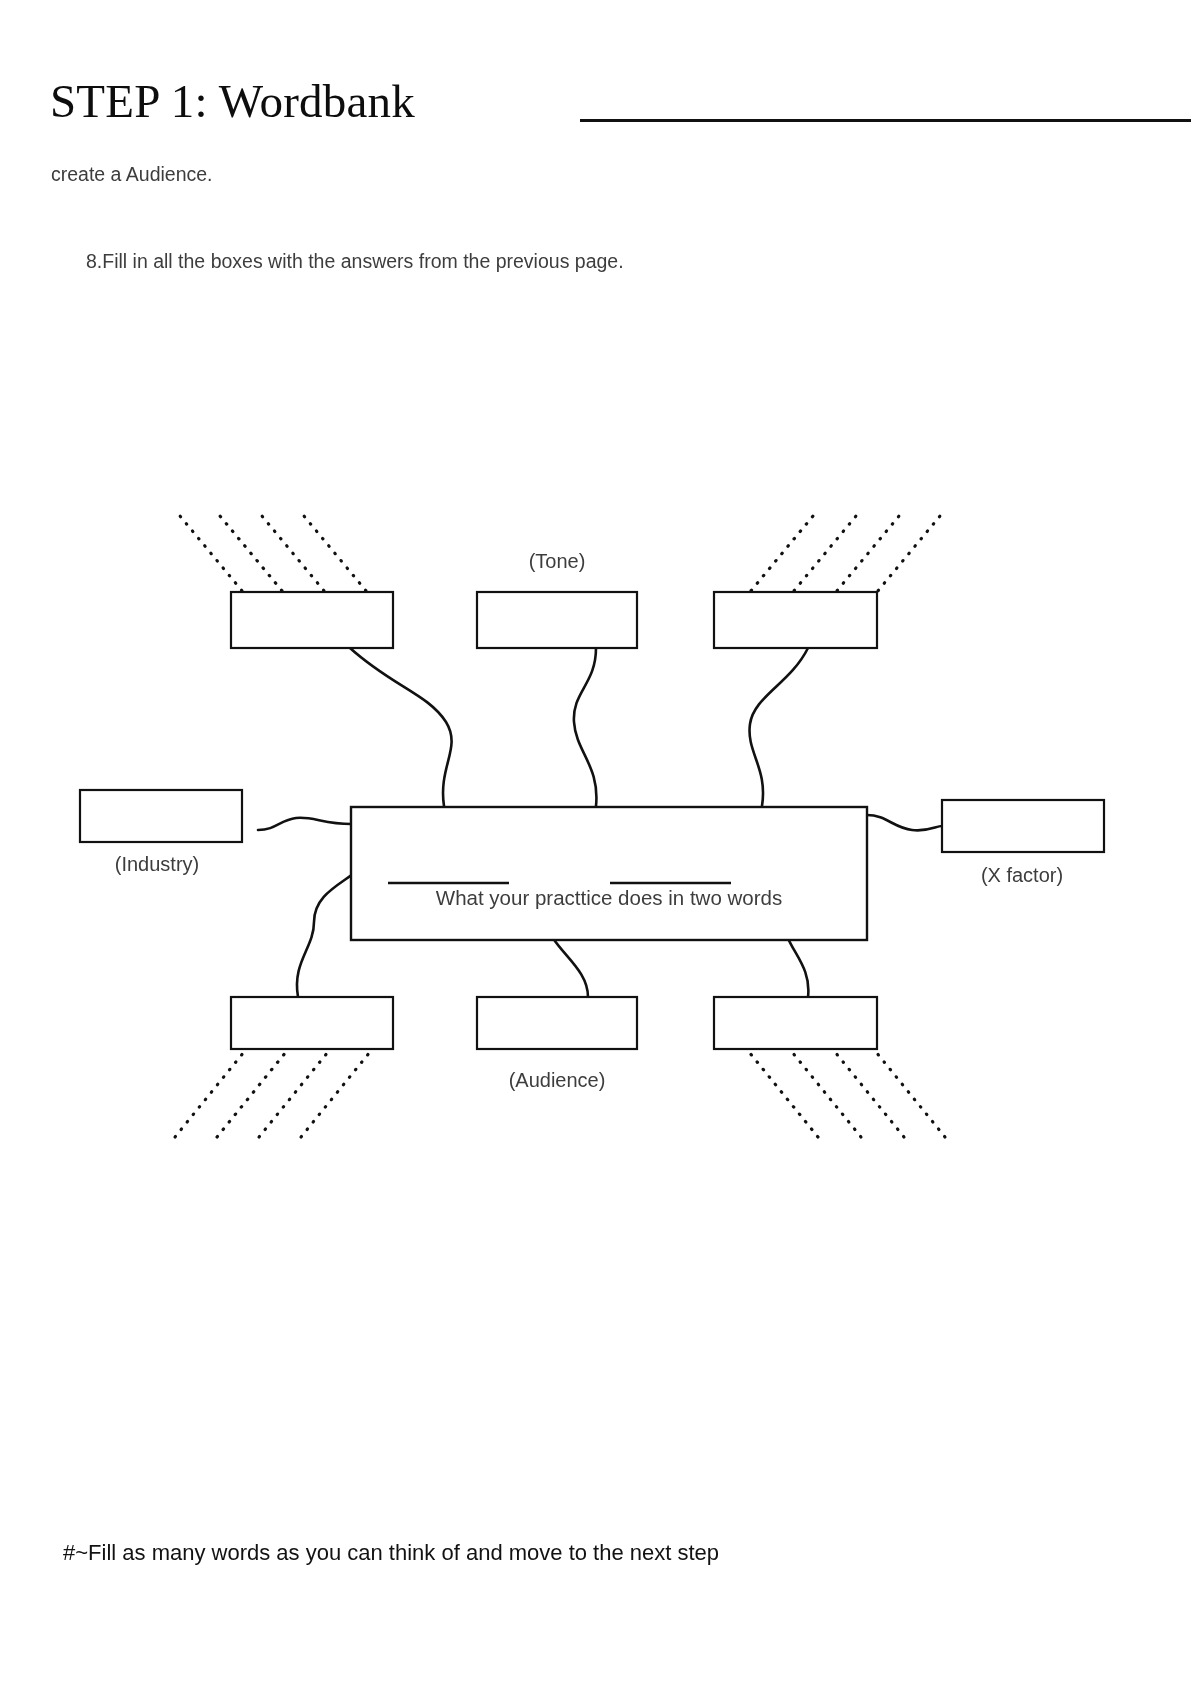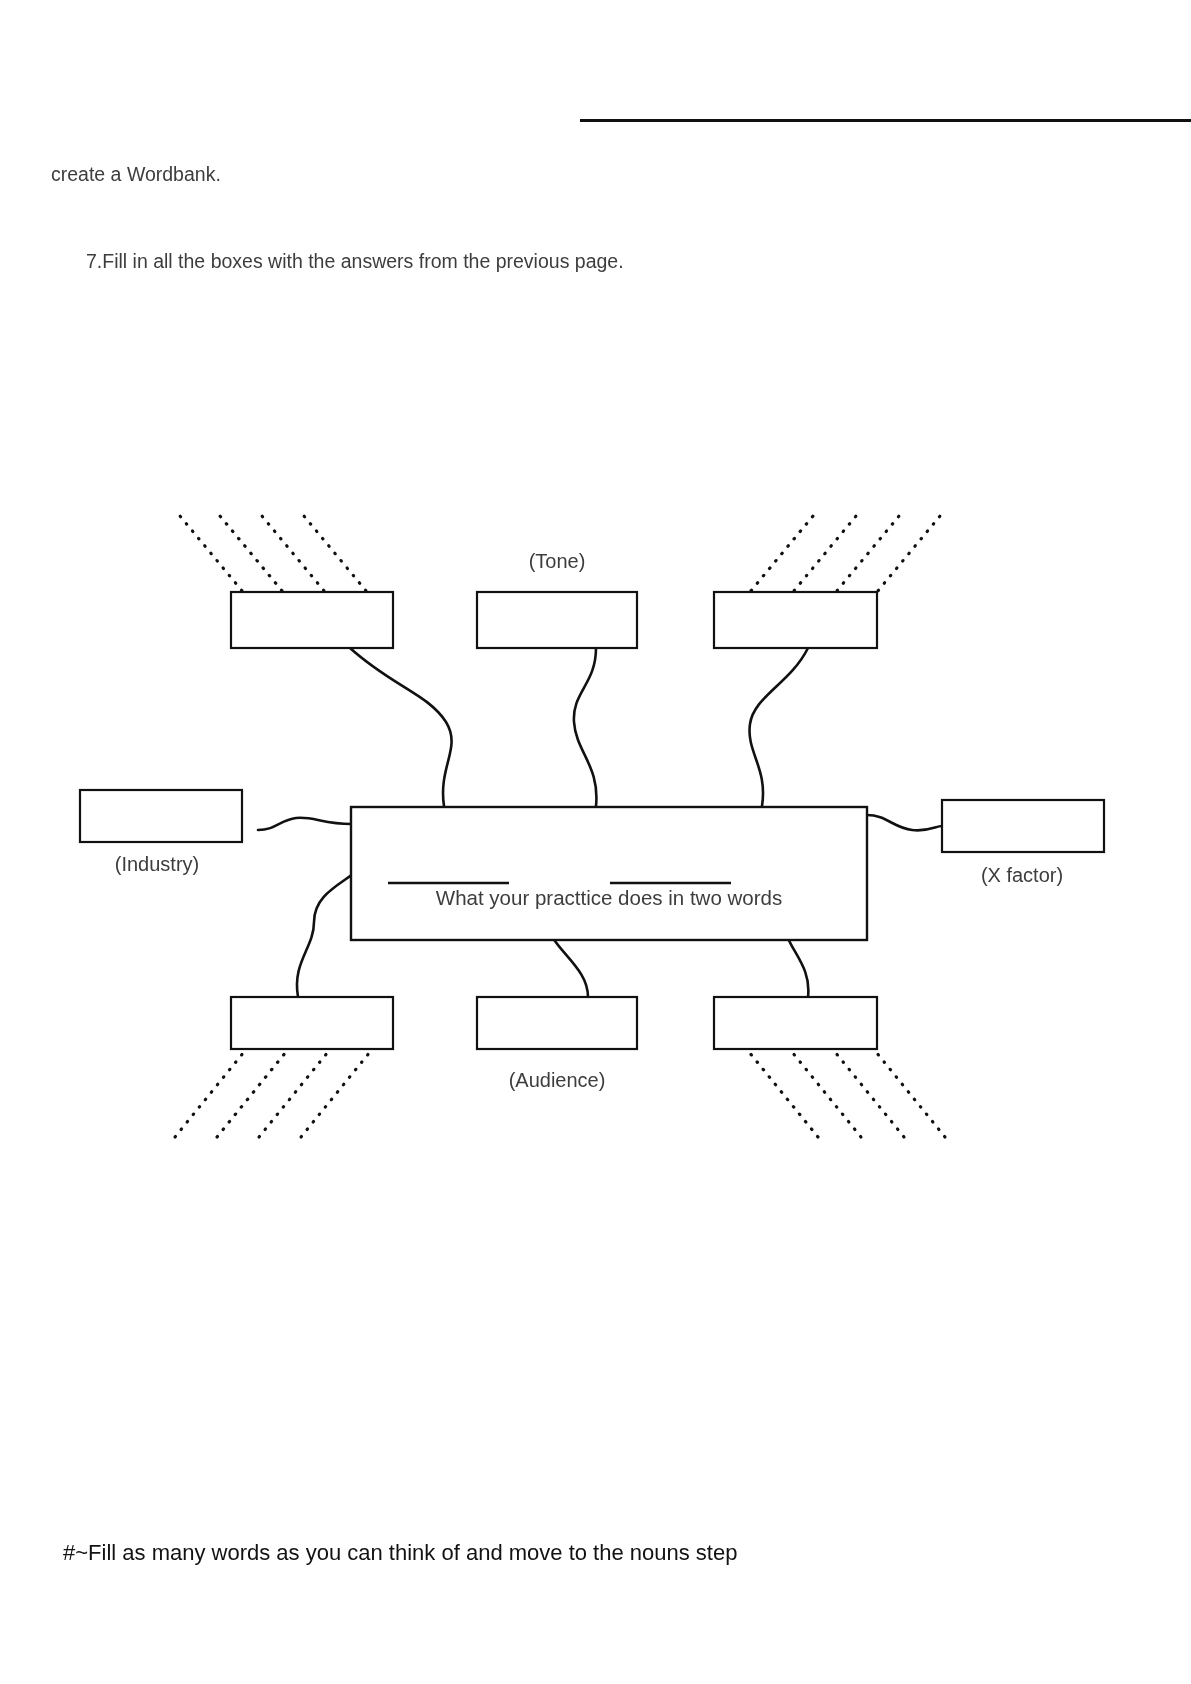--- a/index.html
+++ b/index.html
@@ -133,29 +133,30 @@
     top: 1540px;
     font-size: 22px;
     color: #121212;
     white-space: nowrap;
   }
 </style>
 </head>
 <body>
 
 <div id="header-block">
+  <div id="page-title">STEP 1: Wordbank</div>
   <div id="title-rule"></div>
 </div>
 
 <div id="intro-block">
-  <div class="intro-line">create a Wordbank.</div>
+  <div class="intro-line">create a Audience.</div>
 </div>
 
 <div id="numbered-list">
-  <div class="list-item">7.Fill in all the boxes with the answers from the previous page.</div>
+  <div class="list-item">8.Fill in all the boxes with the answers from the previous page.</div>
 </div>
 
 <div id="mindmap-wrap">
 <svg id="mindmap-svg" viewBox="0 0 1191 720" xmlns="http://www.w3.org/2000/svg">
 
   <g>
     <path class="ray" d="M 248 128 L 175 40"></path>
     <path class="ray" d="M 288 128 L 215 40"></path>
     <path class="ray" d="M 330 128 L 257 40"></path>
     <path class="ray" d="M 372 128 L 299 40"></path>
@@ -237,13 +238,13 @@
 
   <text class="node-caption" x="157" y="401" text-anchor="middle">(Industry)</text>
 
   <text class="node-caption" x="1022" y="412" text-anchor="middle">(X factor)</text>
 
   <text class="node-caption" x="557" y="617" text-anchor="middle">(Audience)</text>
 
 </svg>
 </div>
 
-<div id="footer-note">#~Fill as many words as you can think of and move to the nouns step</div>
+<div id="footer-note">#~Fill as many words as you can think of and move to the next step</div>
 
 </body></html>

